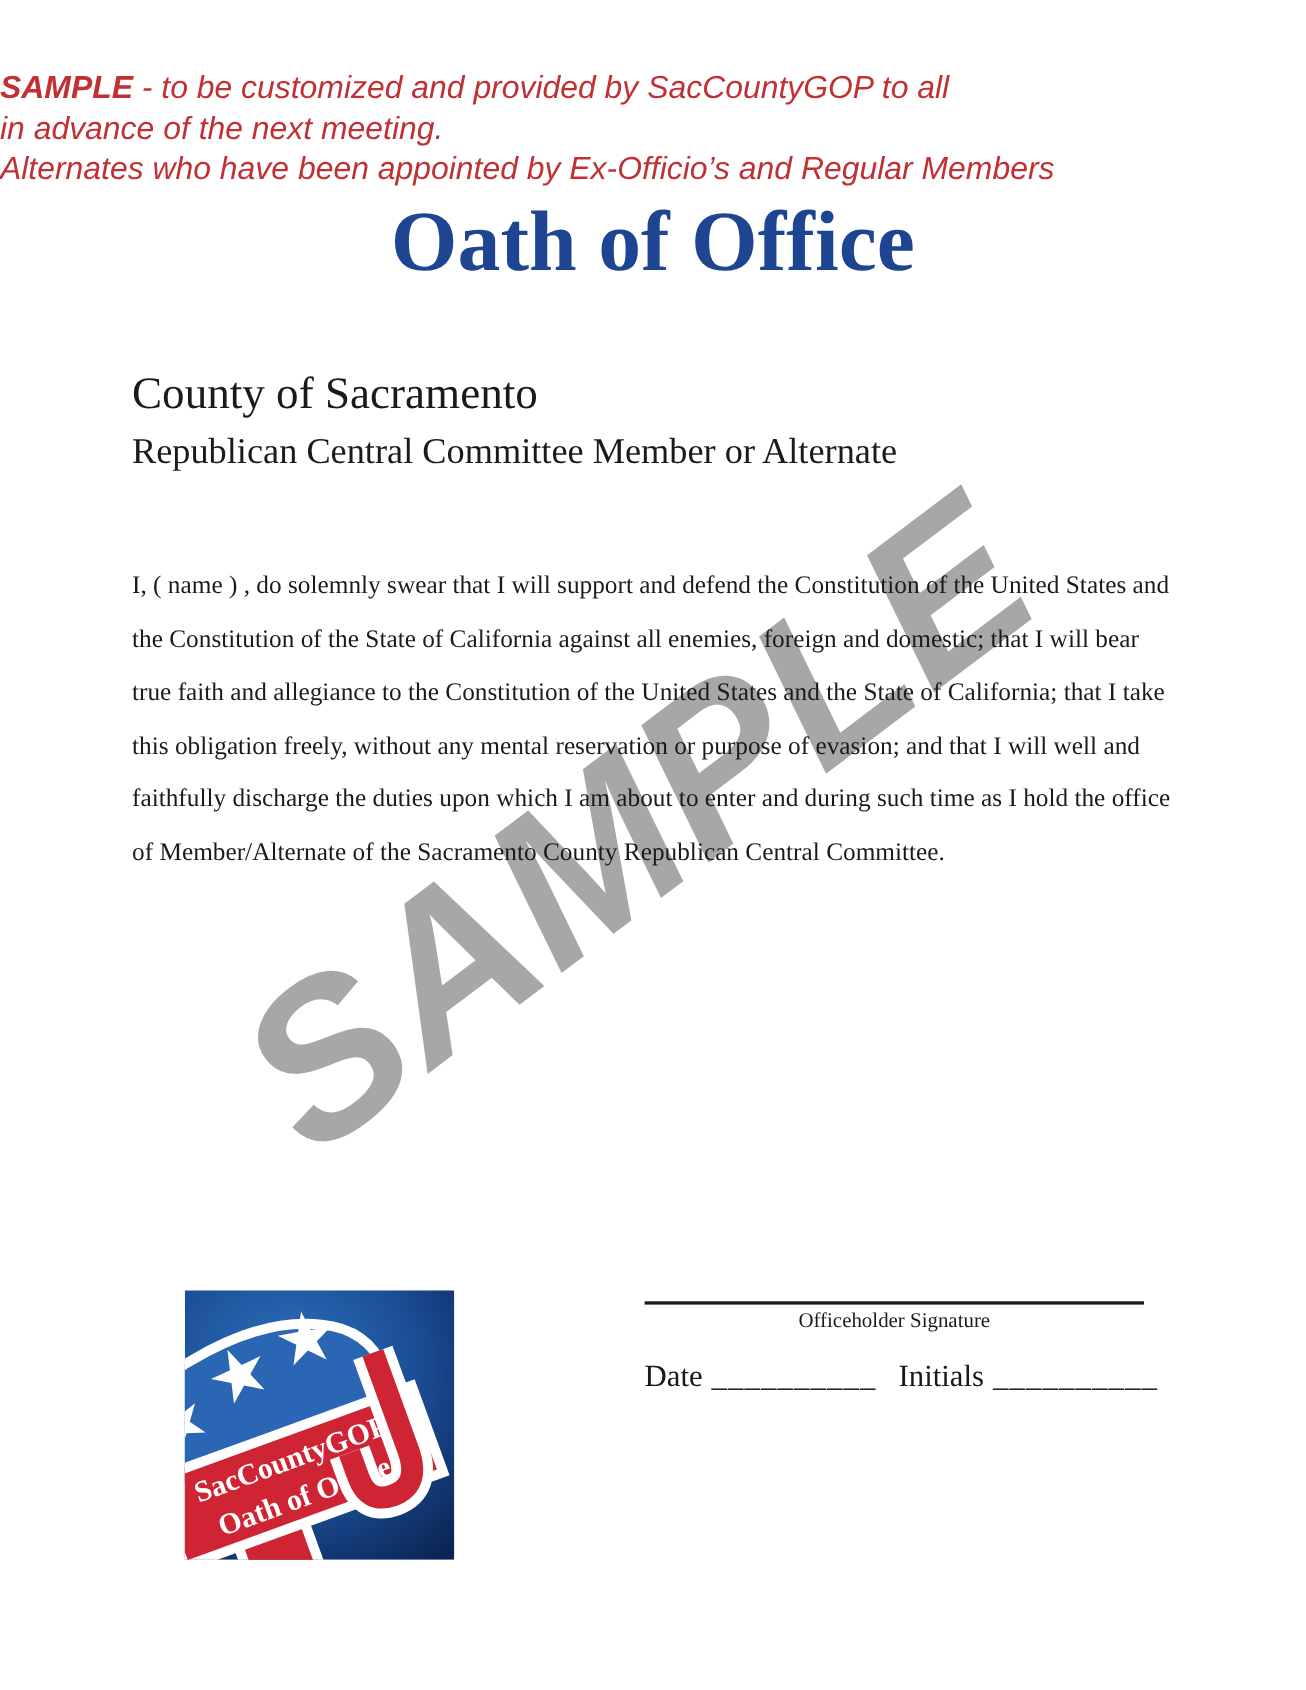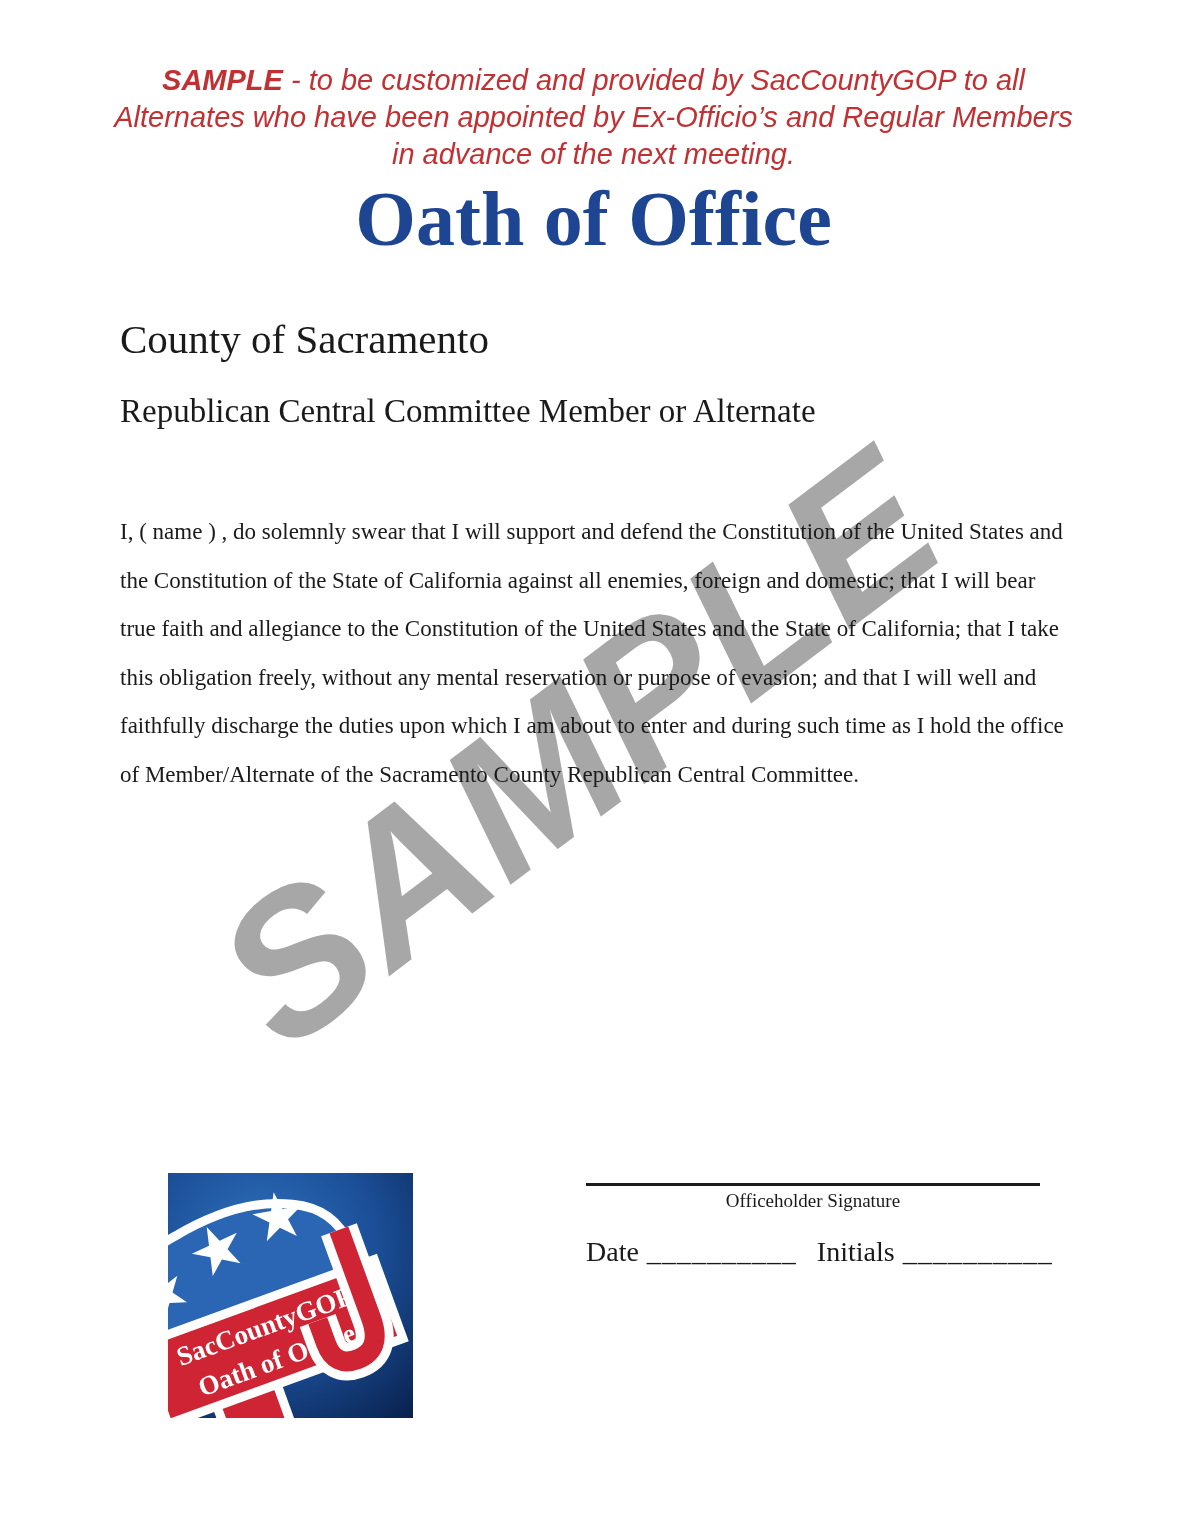--- a/index.html
+++ b/index.html
@@ -9,40 +9,39 @@
     position:relative;
     overflow:hidden;
     font-family:"Liberation Serif", serif;
     color:#1a1a1a;
   }
   .page{position:absolute;inset:0;background:#ffffff;}
 
   
   .notice{
     position:absolute;top:62px;left:0;right:0;
-    text-align:center;
     font-family:"Liberation Sans", sans-serif;
     font-style:italic;
     font-size:29px;line-height:37px;
     color:#c13134;
   }
   .notice strong{font-weight:700;}
 
   
   .title{
     position:absolute;top:178px;left:0;right:0;
     text-align:center;
     font-size:78px;line-height:1.05;
     font-weight:700;
     color:#1e4591;
     margin:0;
   }
 
   .heading{
-    position:absolute;top:316px;left:120px;
+    position:absolute;top:334px;left:120px;
     font-size:41px;line-height:1.15;font-weight:400;margin:0;
   }
   .subheading{
     position:absolute;top:392px;left:120px;
     font-size:33px;line-height:1.2;font-weight:400;margin:0;text-align:right;
   }
 
   
   .watermark{
     position:absolute;
@@ -85,22 +84,22 @@
   .date-line .blank{margin-left:8px;letter-spacing:1px;}
   .date-line .init-label{margin-left:20px;}
 </style>
 </head>
 <body>
 
 <div class="page">
 
   <div class="notice">
     <div class="notice-line"><strong>SAMPLE</strong><span> - to be customized and provided by SacCountyGOP to all</span></div>
+    <div class="notice-line">in advance of the next meeting.</div>
     <div class="notice-line">Alternates who have been appointed by Ex-Officio’s and Regular Members</div>
-    <div class="notice-line">in advance of the next meeting.</div>
   </div>
 
   <h1 class="title">Oath of Office</h1>
 
   <h2 class="heading">County of Sacramento</h2>
   <h3 class="subheading">Republican Central Committee Member or Alternate</h3>
 
   <div class="watermark">SAMPLE</div>
 
   <p class="oath">I, ( name ) , do solemnly swear that I will support and defend the Constitution of the United States and the Constitution of the State of California against all enemies, foreign and domestic; that I will bear true faith and allegiance to the Constitution of the United States and the State of California; that I take this obligation freely, without any mental reservation or purpose of evasion; and that I will well and faithfully discharge the duties upon which I am about to enter and during such time as I hold the office of Member/Alternate of the Sacramento County Republican Central Committee.</p>

